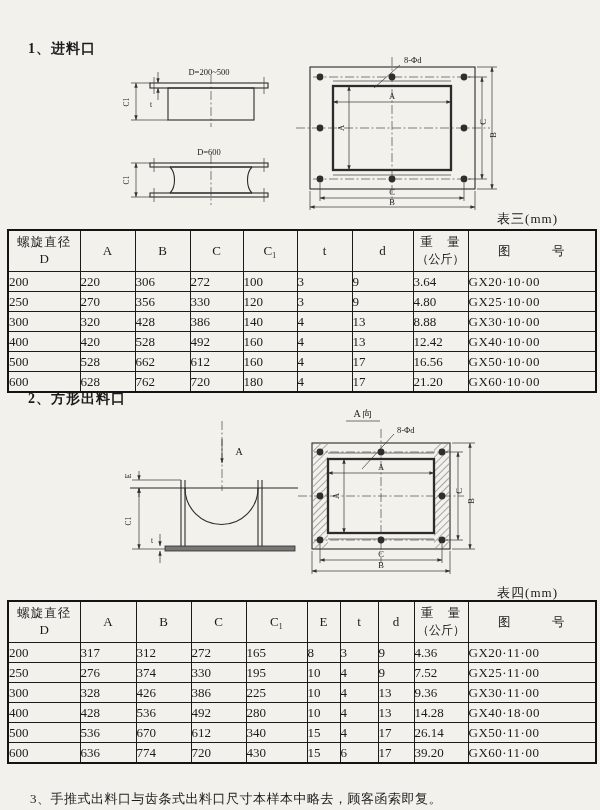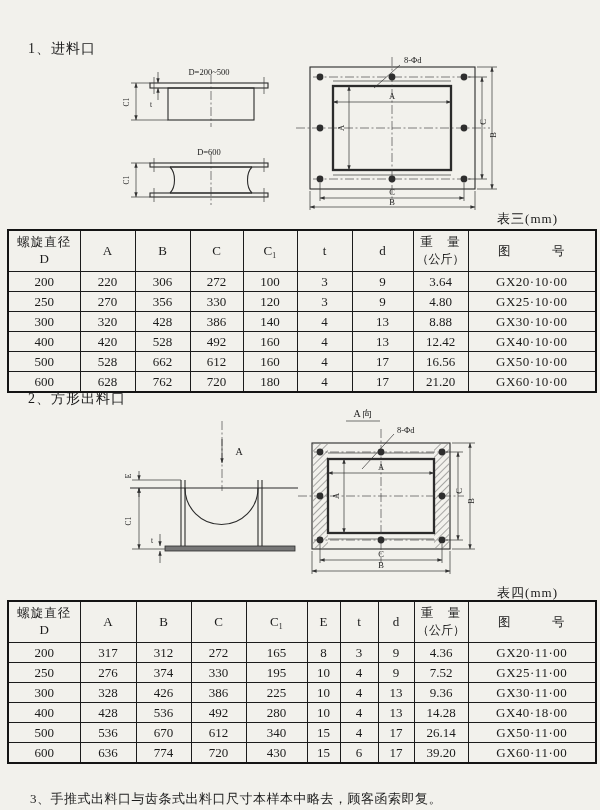--- a/index.html
+++ b/index.html
@@ -12,34 +12,34 @@
     overflow:hidden;
   }
   .page { position:absolute; inset:0; }
   .title {
     position:absolute; top:8px; left:0; width:100%;
     text-align:center; font-size:18px; font-weight:bold;
     letter-spacing:3px; margin:0;
   }
   .sec-heading {
     position:absolute; left:28px;
-    font-size:14px; font-weight:normal; letter-spacing:1px;
+    font-size:14px; font-weight:bold; letter-spacing:1px;
   }
   .s1 { top:40px; }
   .s2 { top:390px; }
   svg.drawing { position:absolute; left:0; }
   svg.d1 { top:55px; }
   svg.d2 { top:403px; }
   .tbl-caption { position:absolute; right:42px; font-size:13px; letter-spacing:1px; }
   .cap3 { top:210px; }
   .cap4 { top:584px; }
   table.spec {
     position:absolute; left:7px; width:589px;
     border-collapse:collapse; table-layout:fixed;
-    text-align:center; font-size:13px;
+    font-size:13px;
     border:2px solid #141414;
     padding-left:18px;
   }
   .t3 { top:229px; }
   .t4 { top:600px; }
   table.spec th, table.spec td { border:1px solid #1c1c1c; padding:0; }
   table.spec th { font-weight:normal; font-size:13px; line-height:1.3; height:40px; }
   .t4 th { height:41px; }
   table.spec td { height:19px; line-height:19px; }
   table.spec td:last-child { letter-spacing:0.5px; }

